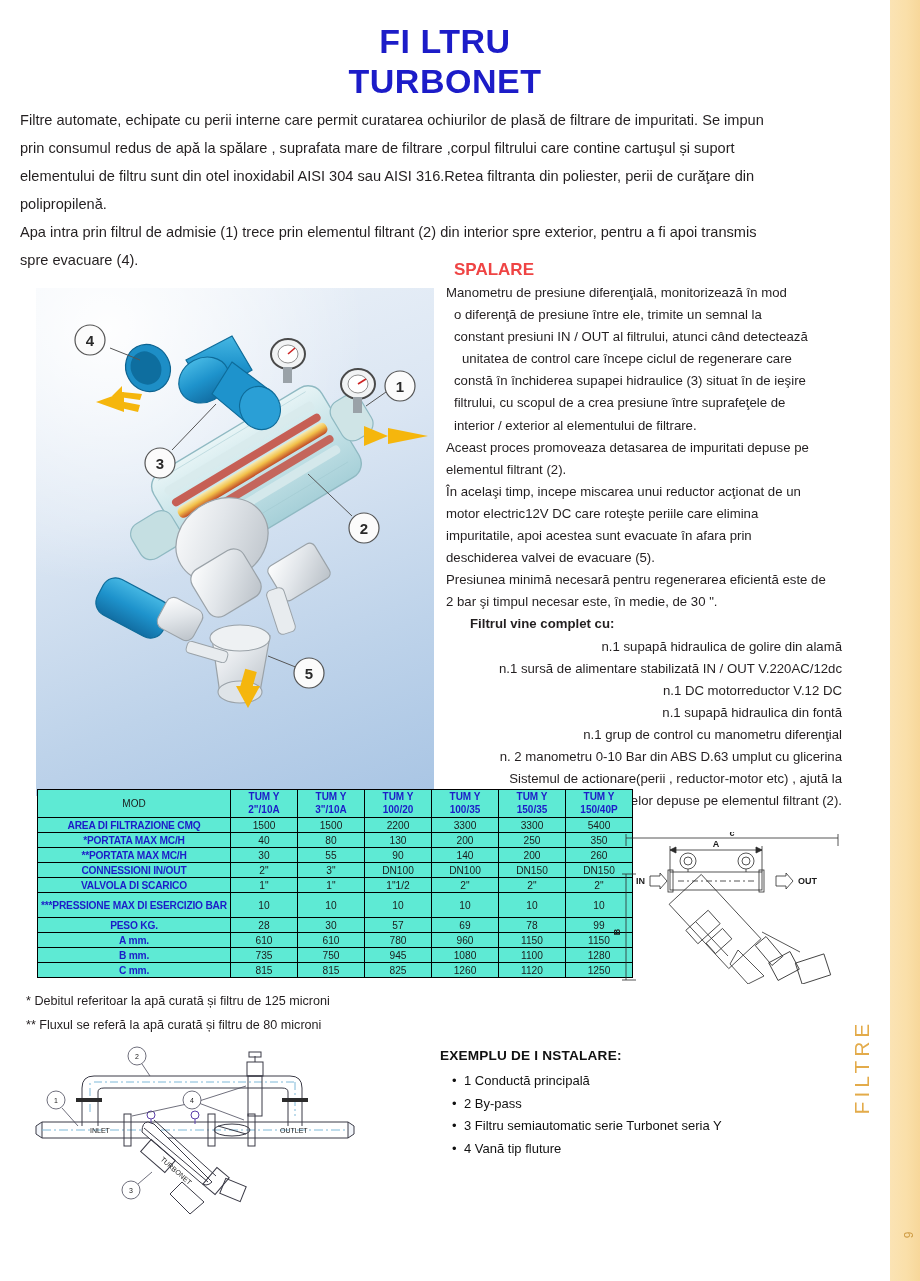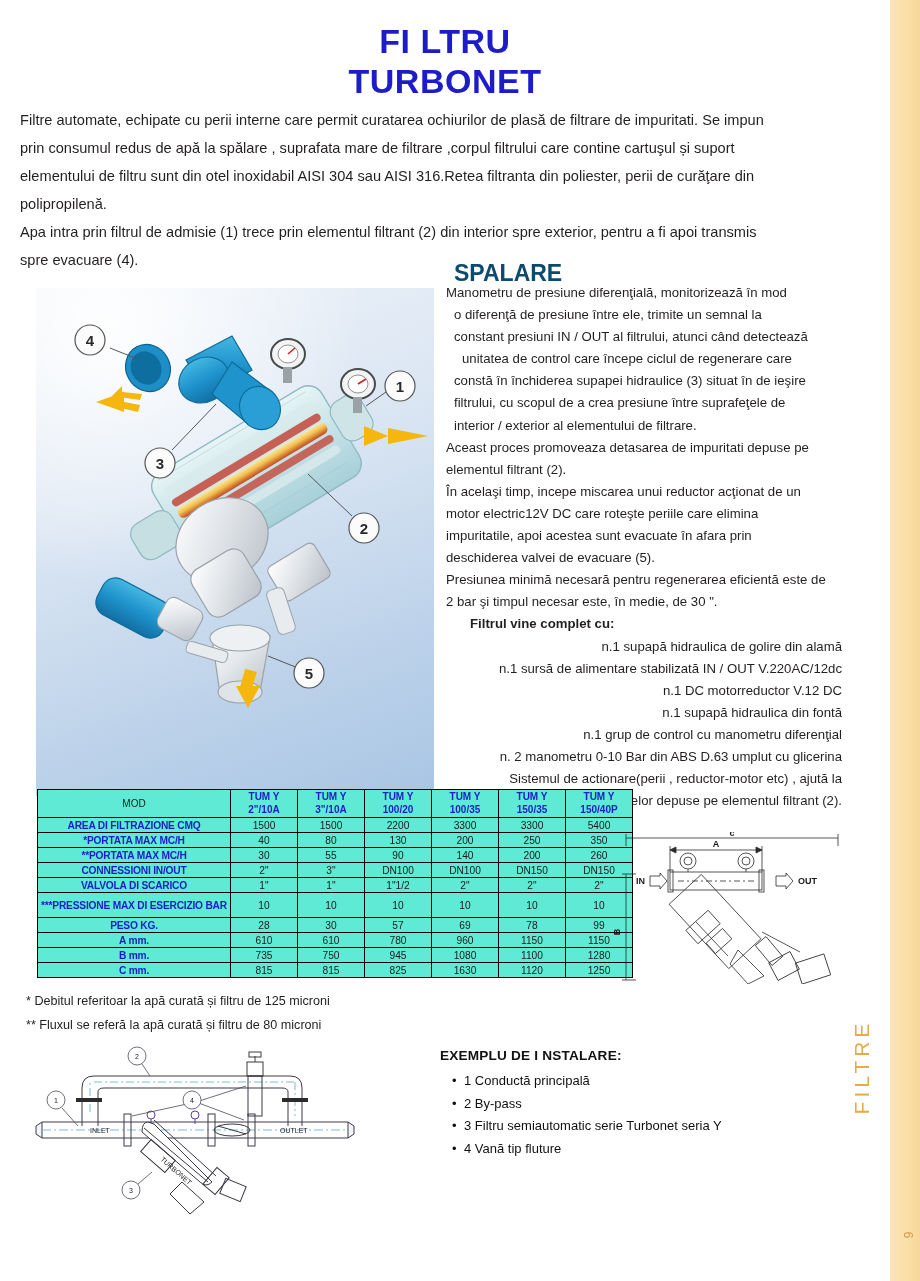--- a/index.html
+++ b/index.html
@@ -87,23 +87,23 @@
        linear-gradient(160deg, #eef3f9 0%, #dbe6f3 38%, #bed3ea 72%, #a9c5e4 100%);
     overflow: hidden;
   }
   .photo svg { display: block; }
 
   
   .spalare-head {
     position: absolute;
     left: 454px;
     top: 260px;
-    color: #0c4a6e;
-    font-weight: bold;
-    font-size: 23px;
+    color: #ef4444;
+    font-weight: bold;
+    font-size: 17px;
   }
   .spalare-body {
     position: absolute;
     left: 444px;
     top: 281px;
     width: 400px;
     font-size: 13.2px;
     line-height: 20.1px;
     color: #231f20;
   }
@@ -494,21 +494,21 @@
       <td class="val">945</td>
       <td class="val">1080</td>
       <td class="val">1100</td>
       <td class="val">1280</td>
     </tr>
     <tr>
       <td class="rowlabel">C mm.</td>
       <td class="val">815</td>
       <td class="val">815</td>
       <td class="val">825</td>
-      <td class="val">1630</td>
+      <td class="val">1260</td>
       <td class="val">1120</td>
       <td class="val">1250</td>
     </tr>
   </tbody>
 </table>
 
 <div class="tech-drawing">
   <svg width="242" height="152" viewBox="0 0 242 152">
     <g stroke="#2b2b2b" fill="none" stroke-width="0.8">
 

